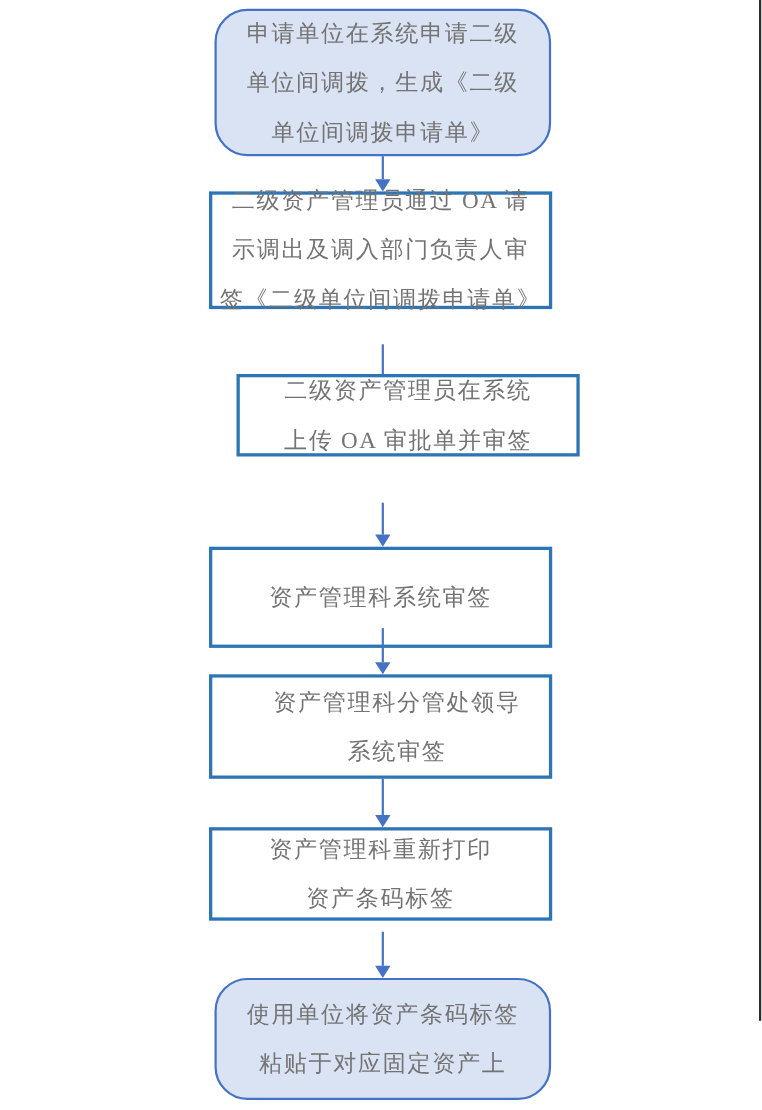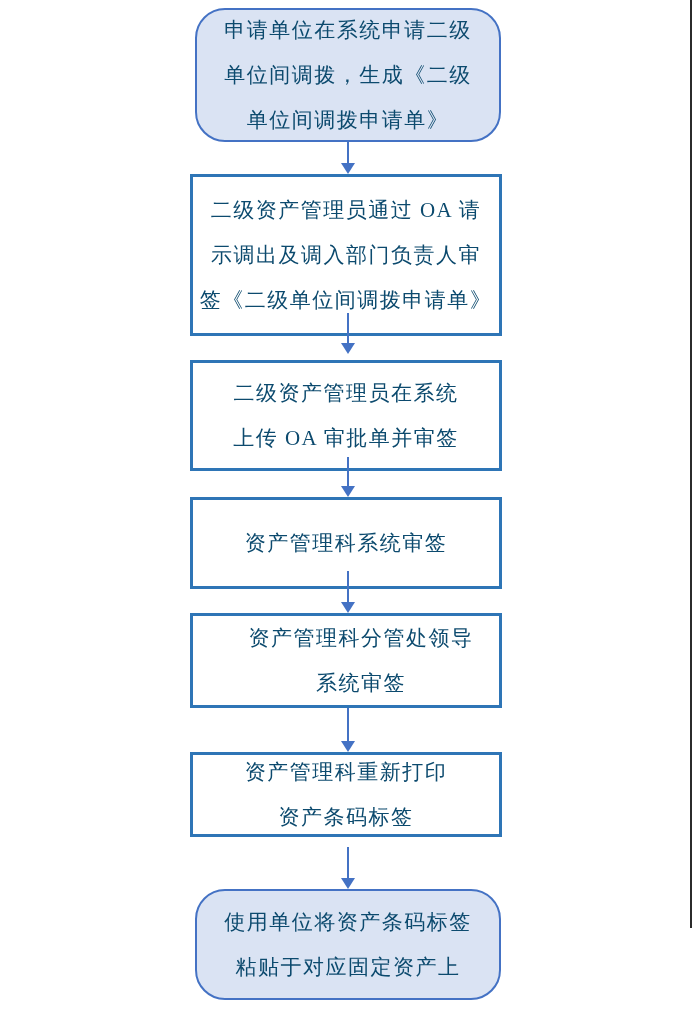--- a/index.html
+++ b/index.html
@@ -27,21 +27,21 @@
     position: absolute;
     box-sizing: border-box;
     display: flex;
     align-items: center;
     justify-content: center;
     text-align: center;
     white-space: pre-line;
     font-size: 21px;
     line-height: 45px;
     letter-spacing: 1.5px;
-    color: #0c4a6e;
+    color: #737373;
     padding: 0 2px;
   }
   .node.process {
     left: 190px;
     width: 312px;
     background: #ffffff;
     border: 3px solid #2e75b6;
   }
   .node.terminator {
     left: 195px;
@@ -78,30 +78,30 @@
 
   <div class="node terminator" style="top:8px;height:134px;">申请单位在系统申请二级
 单位间调拨，生成《二级
 单位间调拨申请单》</div>
 
   <div class="arrow" style="top:142px;height:32px;">
     <div class="arrow-line"></div>
     <div class="arrow-head"></div>
   </div>
 
-  <div class="node process" style="top:174px;height:162px;">二级资产管理员通过 OA 请
+  <div class="node process" style="top:174px;height:107px;">二级资产管理员通过 OA 请
 示调出及调入部门负责人审
 签《二级单位间调拨申请单》</div>
 
   <div class="arrow" style="top:313px;height:41px;">
     <div class="arrow-line"></div>
     <div class="arrow-head"></div>
   </div>
 
-  <div class="node process" style="top:360px;height:111px;">二级资产管理员在系统
+  <div class="node process" style="top:340px;height:75px;margin-left:25px;">二级资产管理员在系统
 上传 OA 审批单并审签</div>
 
   <div class="arrow" style="top:457px;height:40px;">
     <div class="arrow-line"></div>
     <div class="arrow-head"></div>
   </div>
 
   <div class="node process" style="top:497px;height:92px;">资产管理科系统审签</div>
 
   <div class="arrow" style="top:571px;height:42px;">

